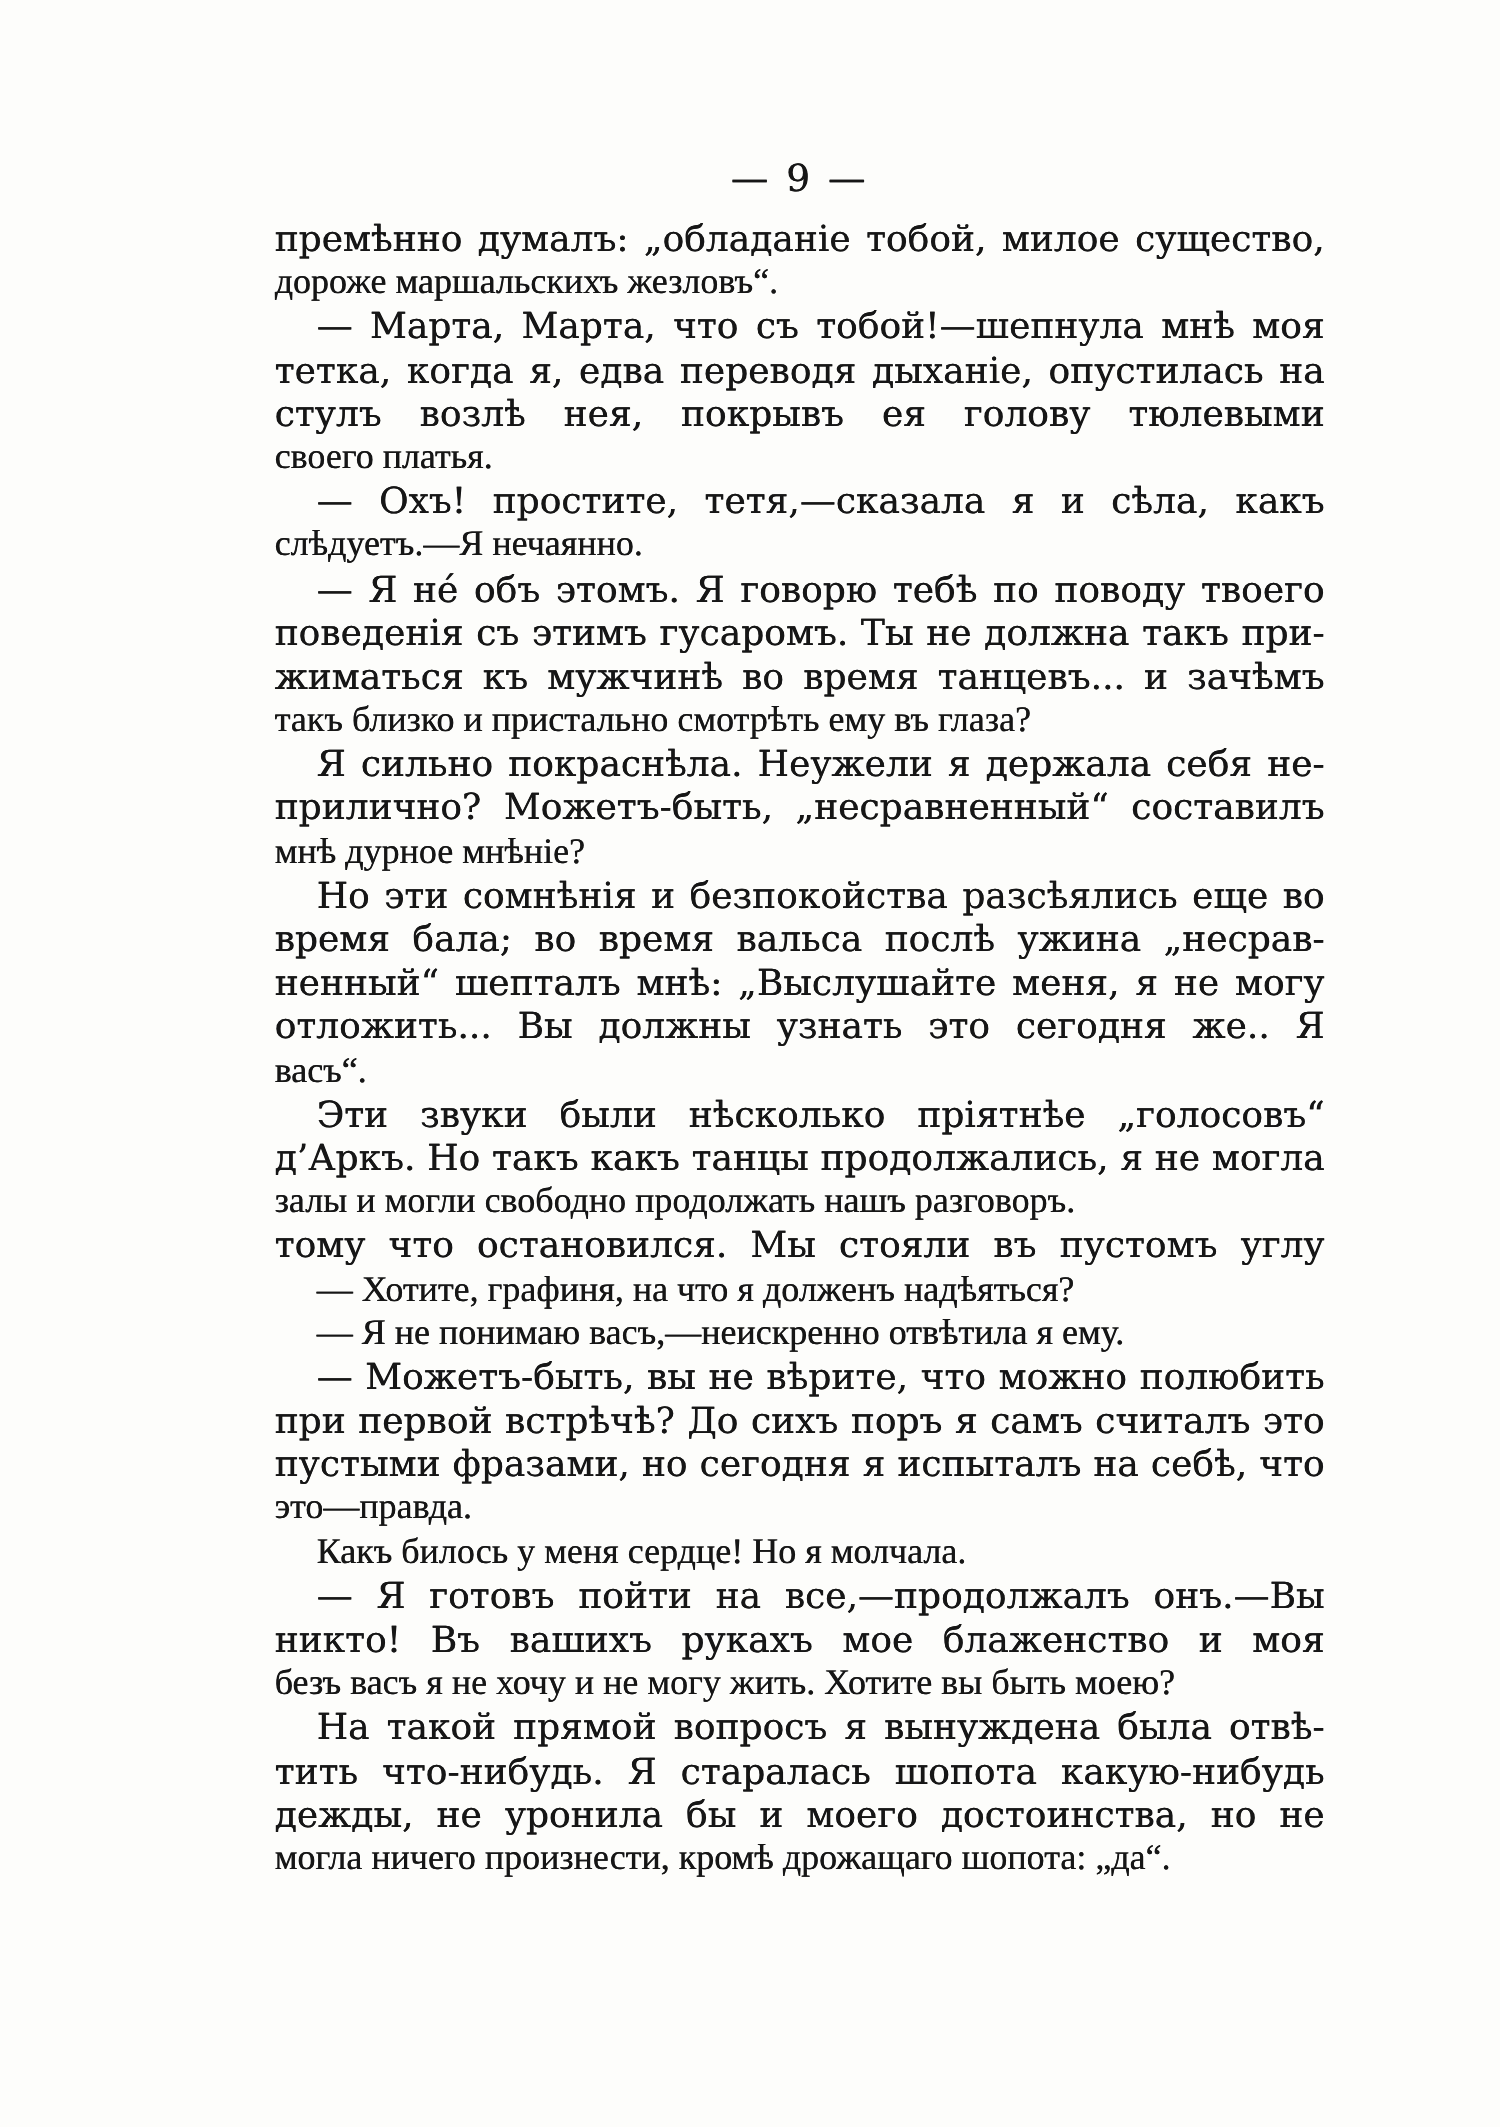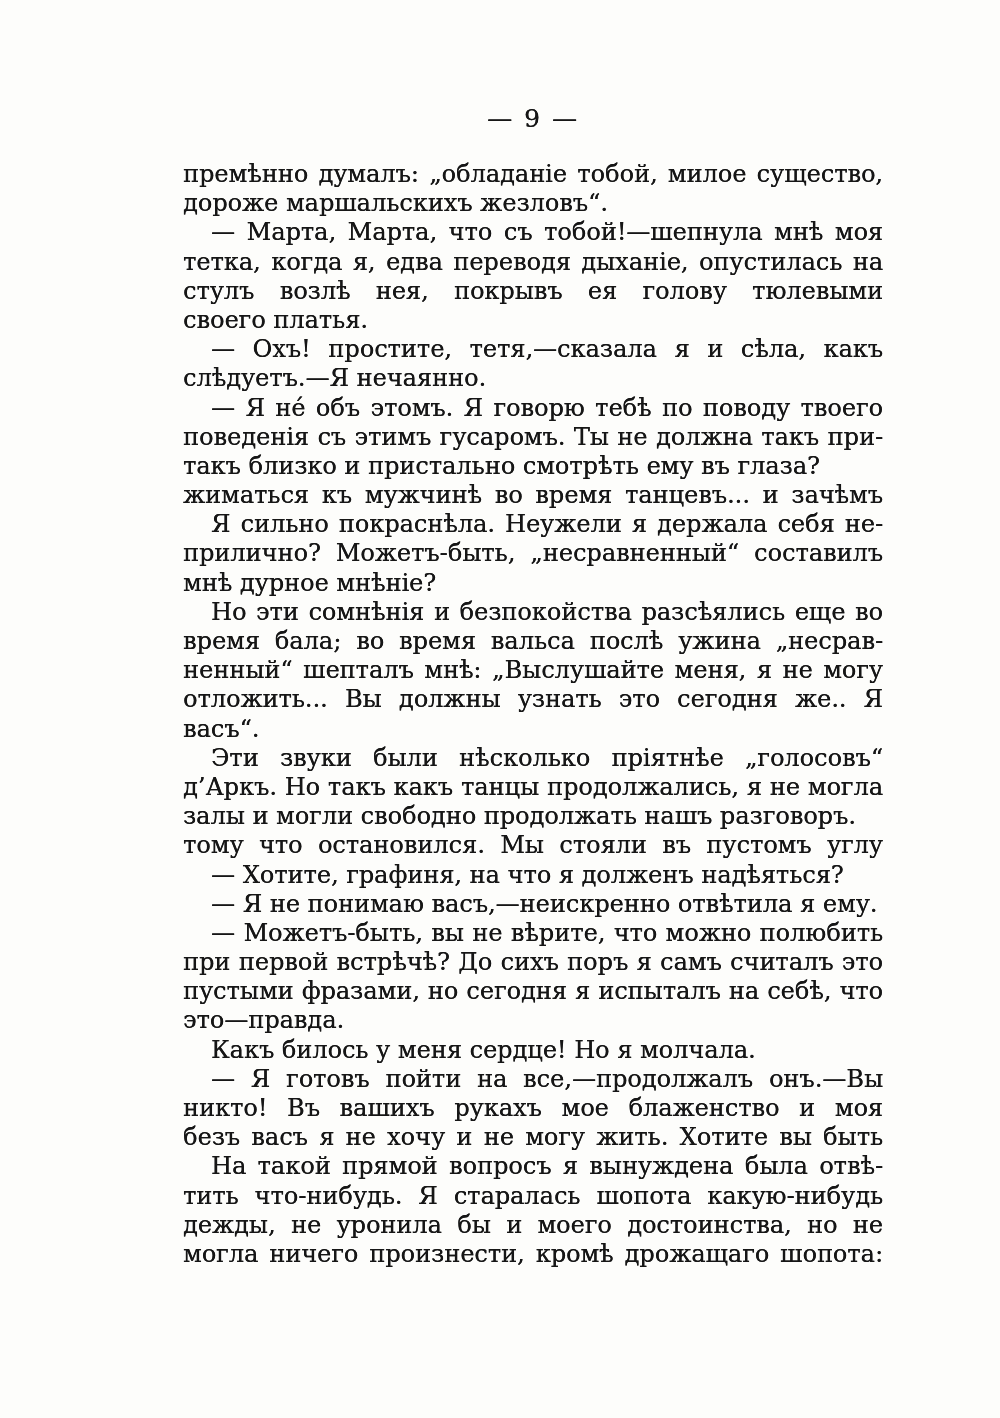--- a/index.html
+++ b/index.html
@@ -26,40 +26,41 @@
     left: 183px;
     width: 700px;
     text-align: center;
     font-size: 25px;
     line-height: 30px;
     letter-spacing: 2px;
     text-shadow: 0.3px 0 0 currentColor;
   }
   .text-block {
     position: absolute;
-    top: 160px;
+    top: 145px;
     left: 183px;
     width: 700px;
     font-size: 24px;
     line-height: 29.2px;
     text-shadow: 0.25px 0 0 currentColor;
   }
   .para {
     margin: 0;
     padding: 0;
   }
   .line {
     text-align: justify;
     text-align-last: justify;
     height: 29.2px;
     overflow: hidden;
     white-space: normal;
   }
   .line.last {
     text-align-last: left;
+    font-family: Liberation Serif, serif;
   }
   .line.indent {
     text-indent: 28px;
   }
 </style>
 </head>
 <body>
 
 <div class="scan-page">
   <div class="page-header">— 9 —</div>
@@ -74,22 +75,22 @@
         <div class="line">стулъ возлѣ нея, покрывъ ея голову тюлевыми волнами</div>
         <div class="line last">своего платья.</div>
       </div>
       <div class="para">
         <div class="line indent">— Охъ! простите, тетя,—сказала я и сѣла, какъ</div>
         <div class="line last">слѣдуетъ.—Я нечаянно.</div>
       </div>
       <div class="para">
         <div class="line indent">— Я не́ объ этомъ. Я говорю тебѣ по поводу твоего</div>
         <div class="line">поведенія съ этимъ гусаромъ. Ты не должна такъ при-</div>
+        <div class="line">жиматься къ мужчинѣ во время танцевъ... и зачѣмъ</div>
         <div class="line last">такъ близко и пристально смотрѣть ему въ глаза?</div>
-        <div class="line">жиматься къ мужчинѣ во время танцевъ... и зачѣмъ</div>
       </div>
       <div class="para">
         <div class="line indent">Я сильно покраснѣла. Неужели я держала себя не-</div>
         <div class="line">прилично? Можетъ-быть, „несравненный“ составилъ обо</div>
         <div class="line last">мнѣ дурное мнѣніе?</div>
       </div>
       <div class="para">
         <div class="line indent">Но эти сомнѣнія и безпокойства разсѣялись еще во</div>
         <div class="line">время бала; во время вальса послѣ ужина „несрав-</div>
         <div class="line">ненный“ шепталъ мнѣ: „Выслушайте меня, я не могу</div>

